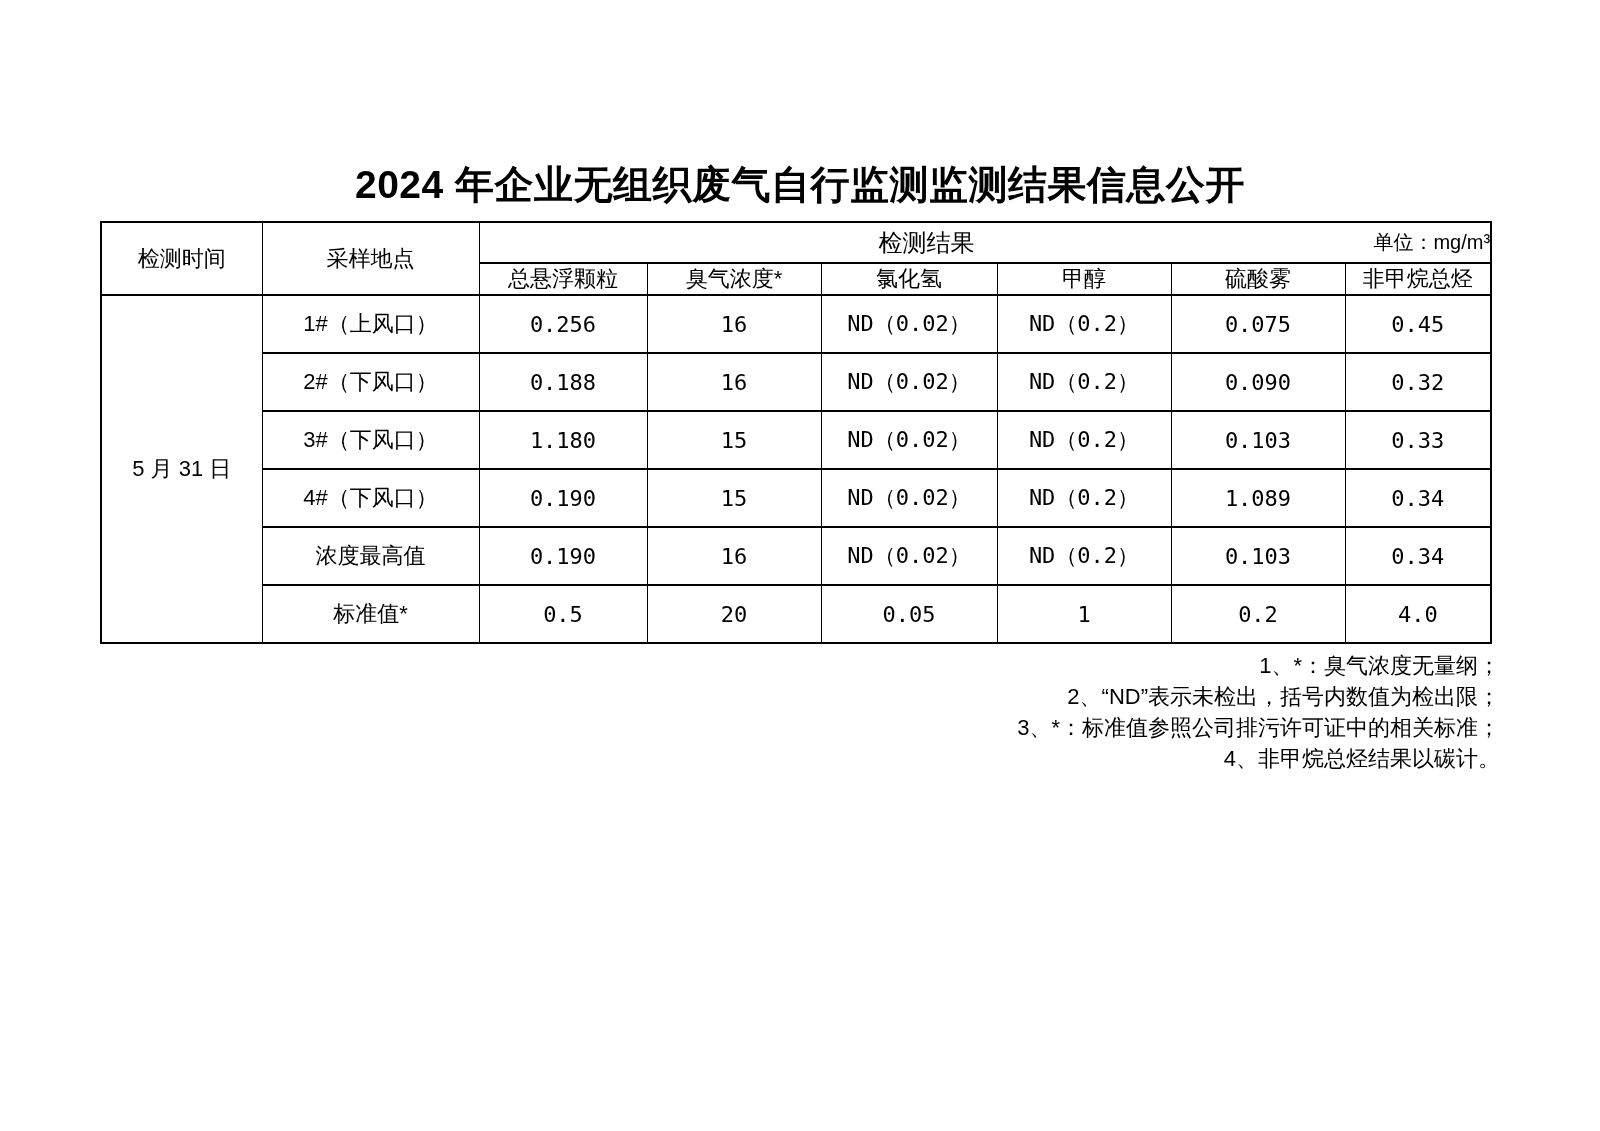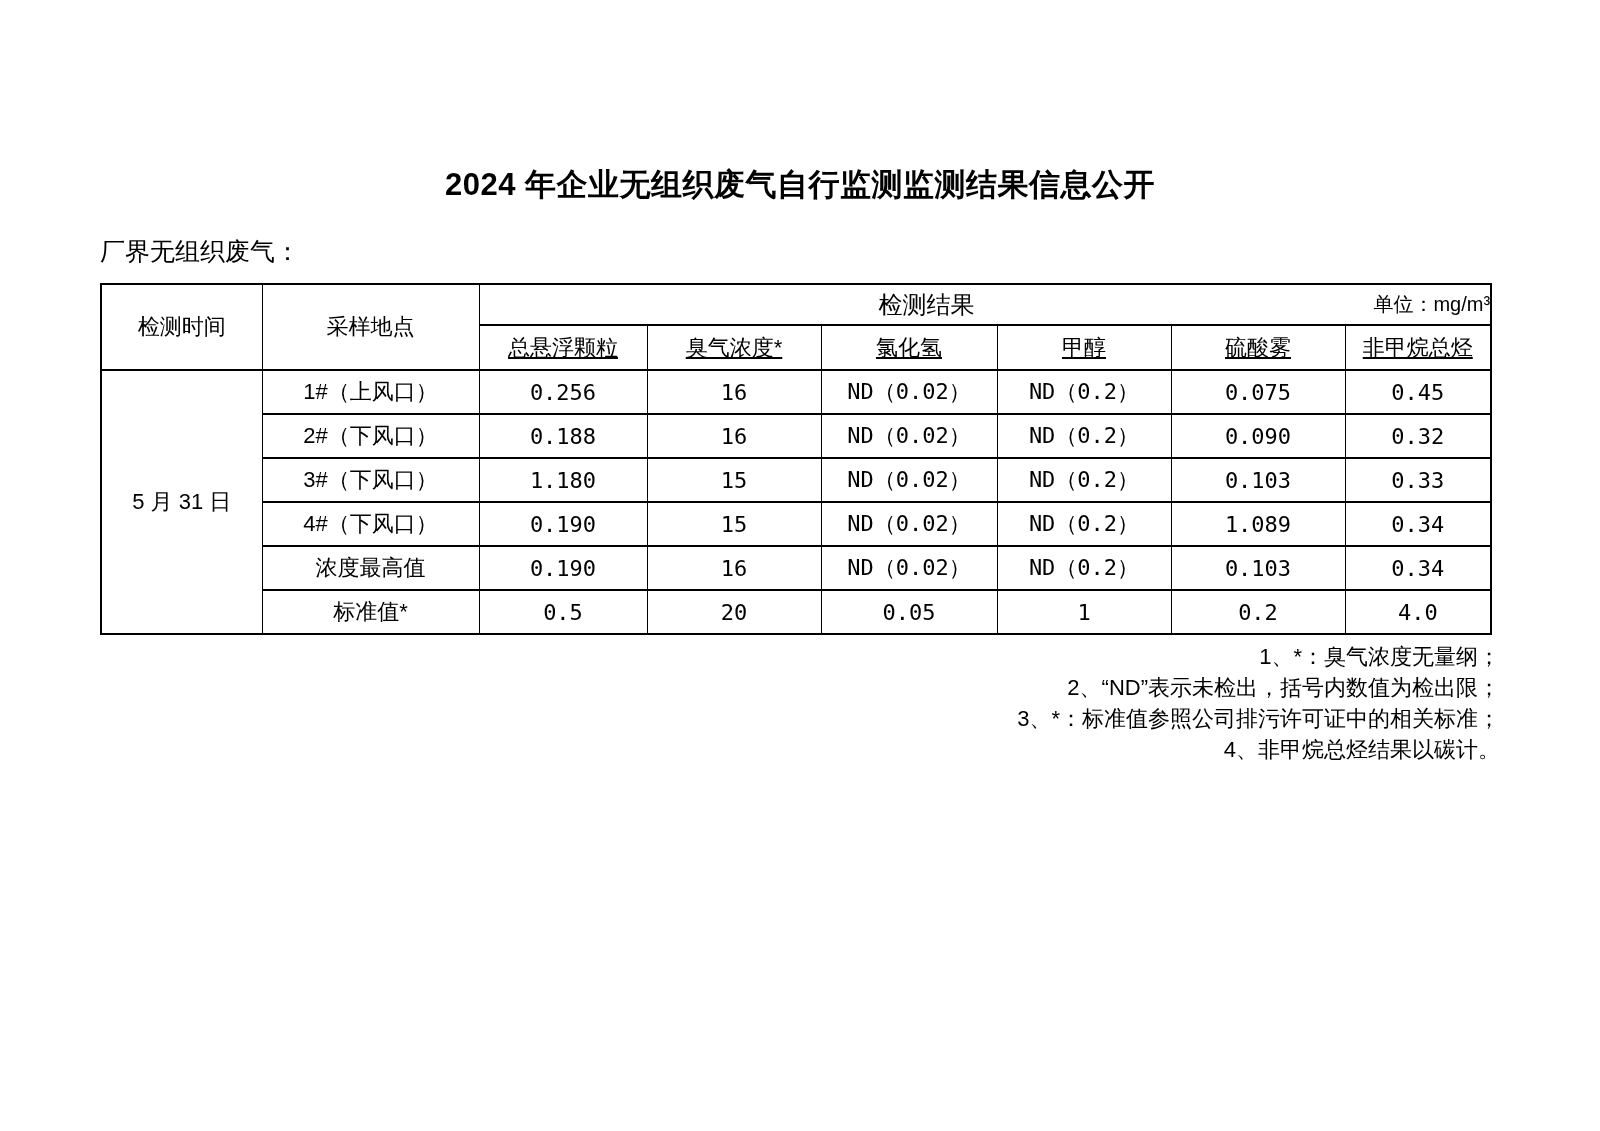--- a/index.html
+++ b/index.html
@@ -15,21 +15,21 @@
     height: 1131px;
     overflow: hidden;
   }
   .page {
     width: 1600px;
     height: 1131px;
     padding: 0 100px;
   }
   .doc-title {
     margin: 166px 0 0 0;
-    font-size: 31px;
+    font-size: 39px;
     line-height: 38px;
     font-weight: 700;
     text-align: center;
     letter-spacing: 0.5px;
   }
   .section-label {
     margin-top: 32px;
     font-size: 25px;
     line-height: 30px;
     text-align: left;
@@ -49,22 +49,22 @@
     border-bottom: 2px solid #000;
     padding: 0;
     font-weight: 400;
     font-size: 22px;
     text-align: center;
     vertical-align: middle;
     overflow: hidden;
     white-space: nowrap;
   }
   tr.header-row-1 th { height: 41px; }
-  tr.header-row-2 th { height: 45px; text-decoration: underline; }
-  tbody.data-rows td { height: 44px; }
+  tr.header-row-2 th { height: 32px; }
+  tbody.data-rows td { height: 58px; }
   .results-header { padding: 0 10px 0 6px; }
   .results-flex {
     display: flex;
     align-items: center;
     width: 100%;
   }
   .results-flex .results-label {
     flex: 1 1 auto;
     text-align: center;
     font-size: 24px;
@@ -85,21 +85,20 @@
   }
   .note-line { white-space: nowrap; text-align: right; }
 </style>
 </head>
 <body>
 
 <div class="page">
 
   <h1 class="doc-title">2024 年企业无组织废气自行监测监测结果信息公开</h1>
 
-  <div class="section-label">厂界无组织废气：</div>
 
   <table class="report">
     <colgroup>
       <col style="width:161px">
         <col style="width:217px">
         <col style="width:168px">
         <col style="width:174px">
       <col style="width:176px">
         <col style="width:174px">
         <col style="width:174px">

